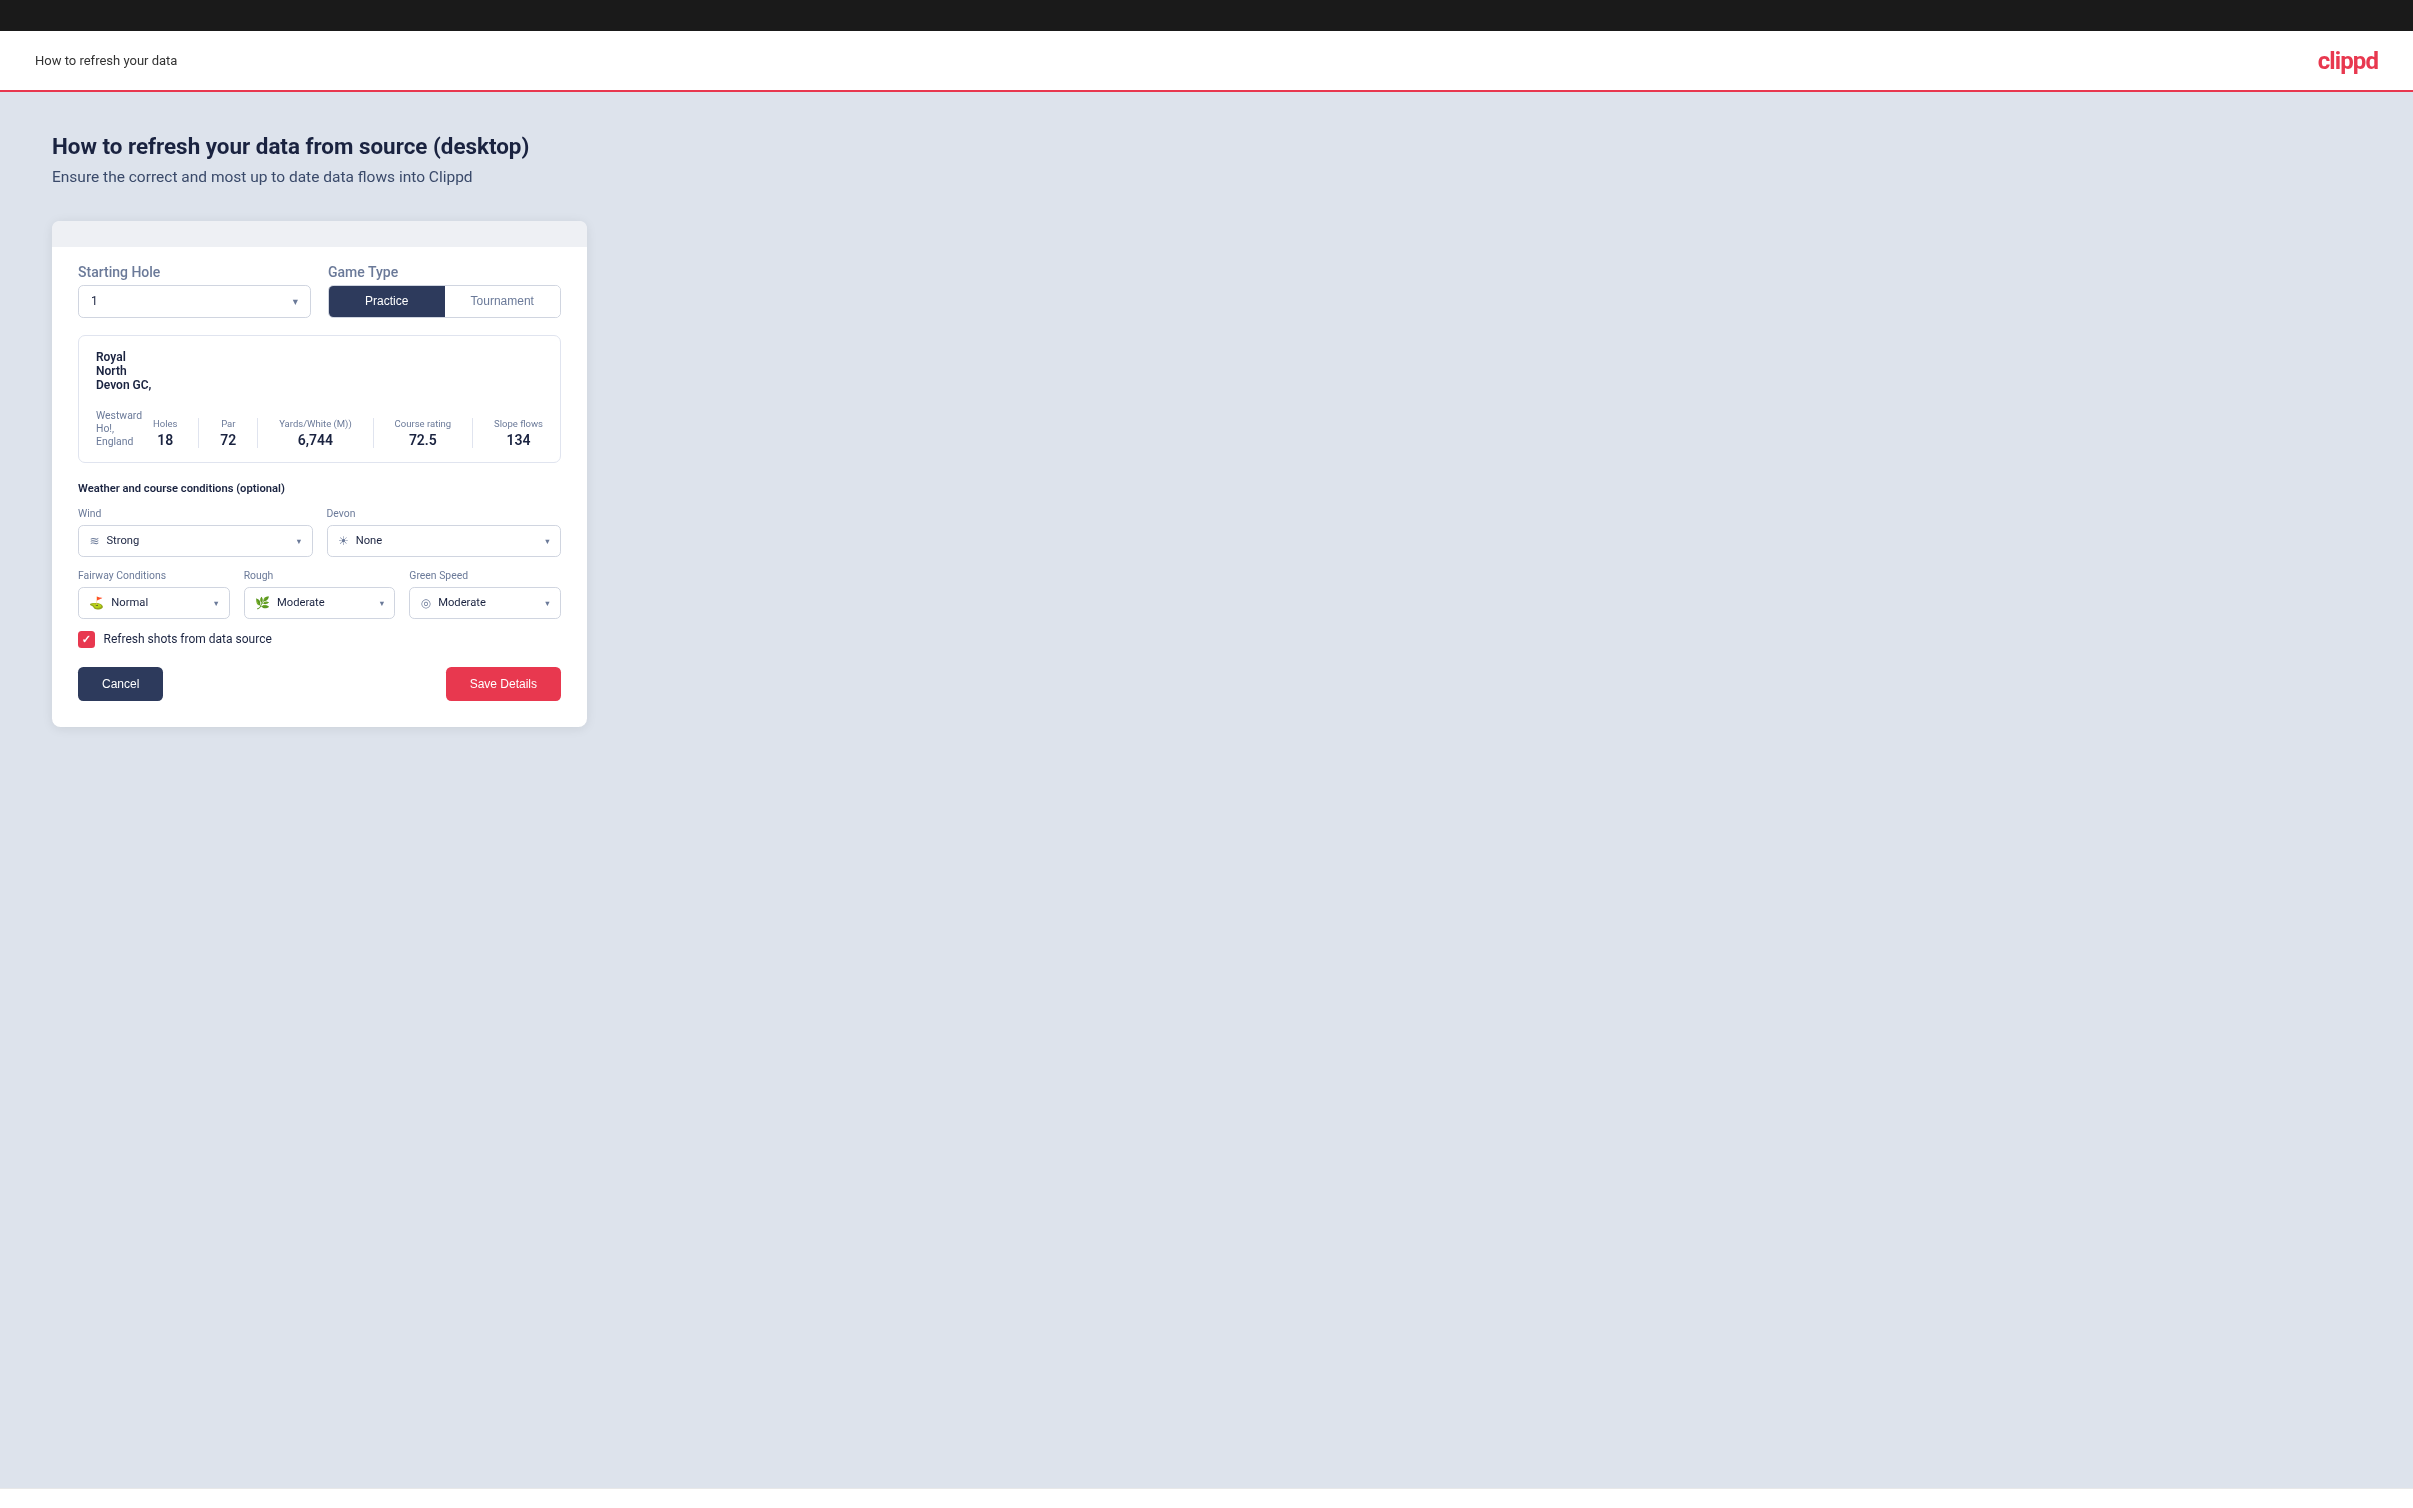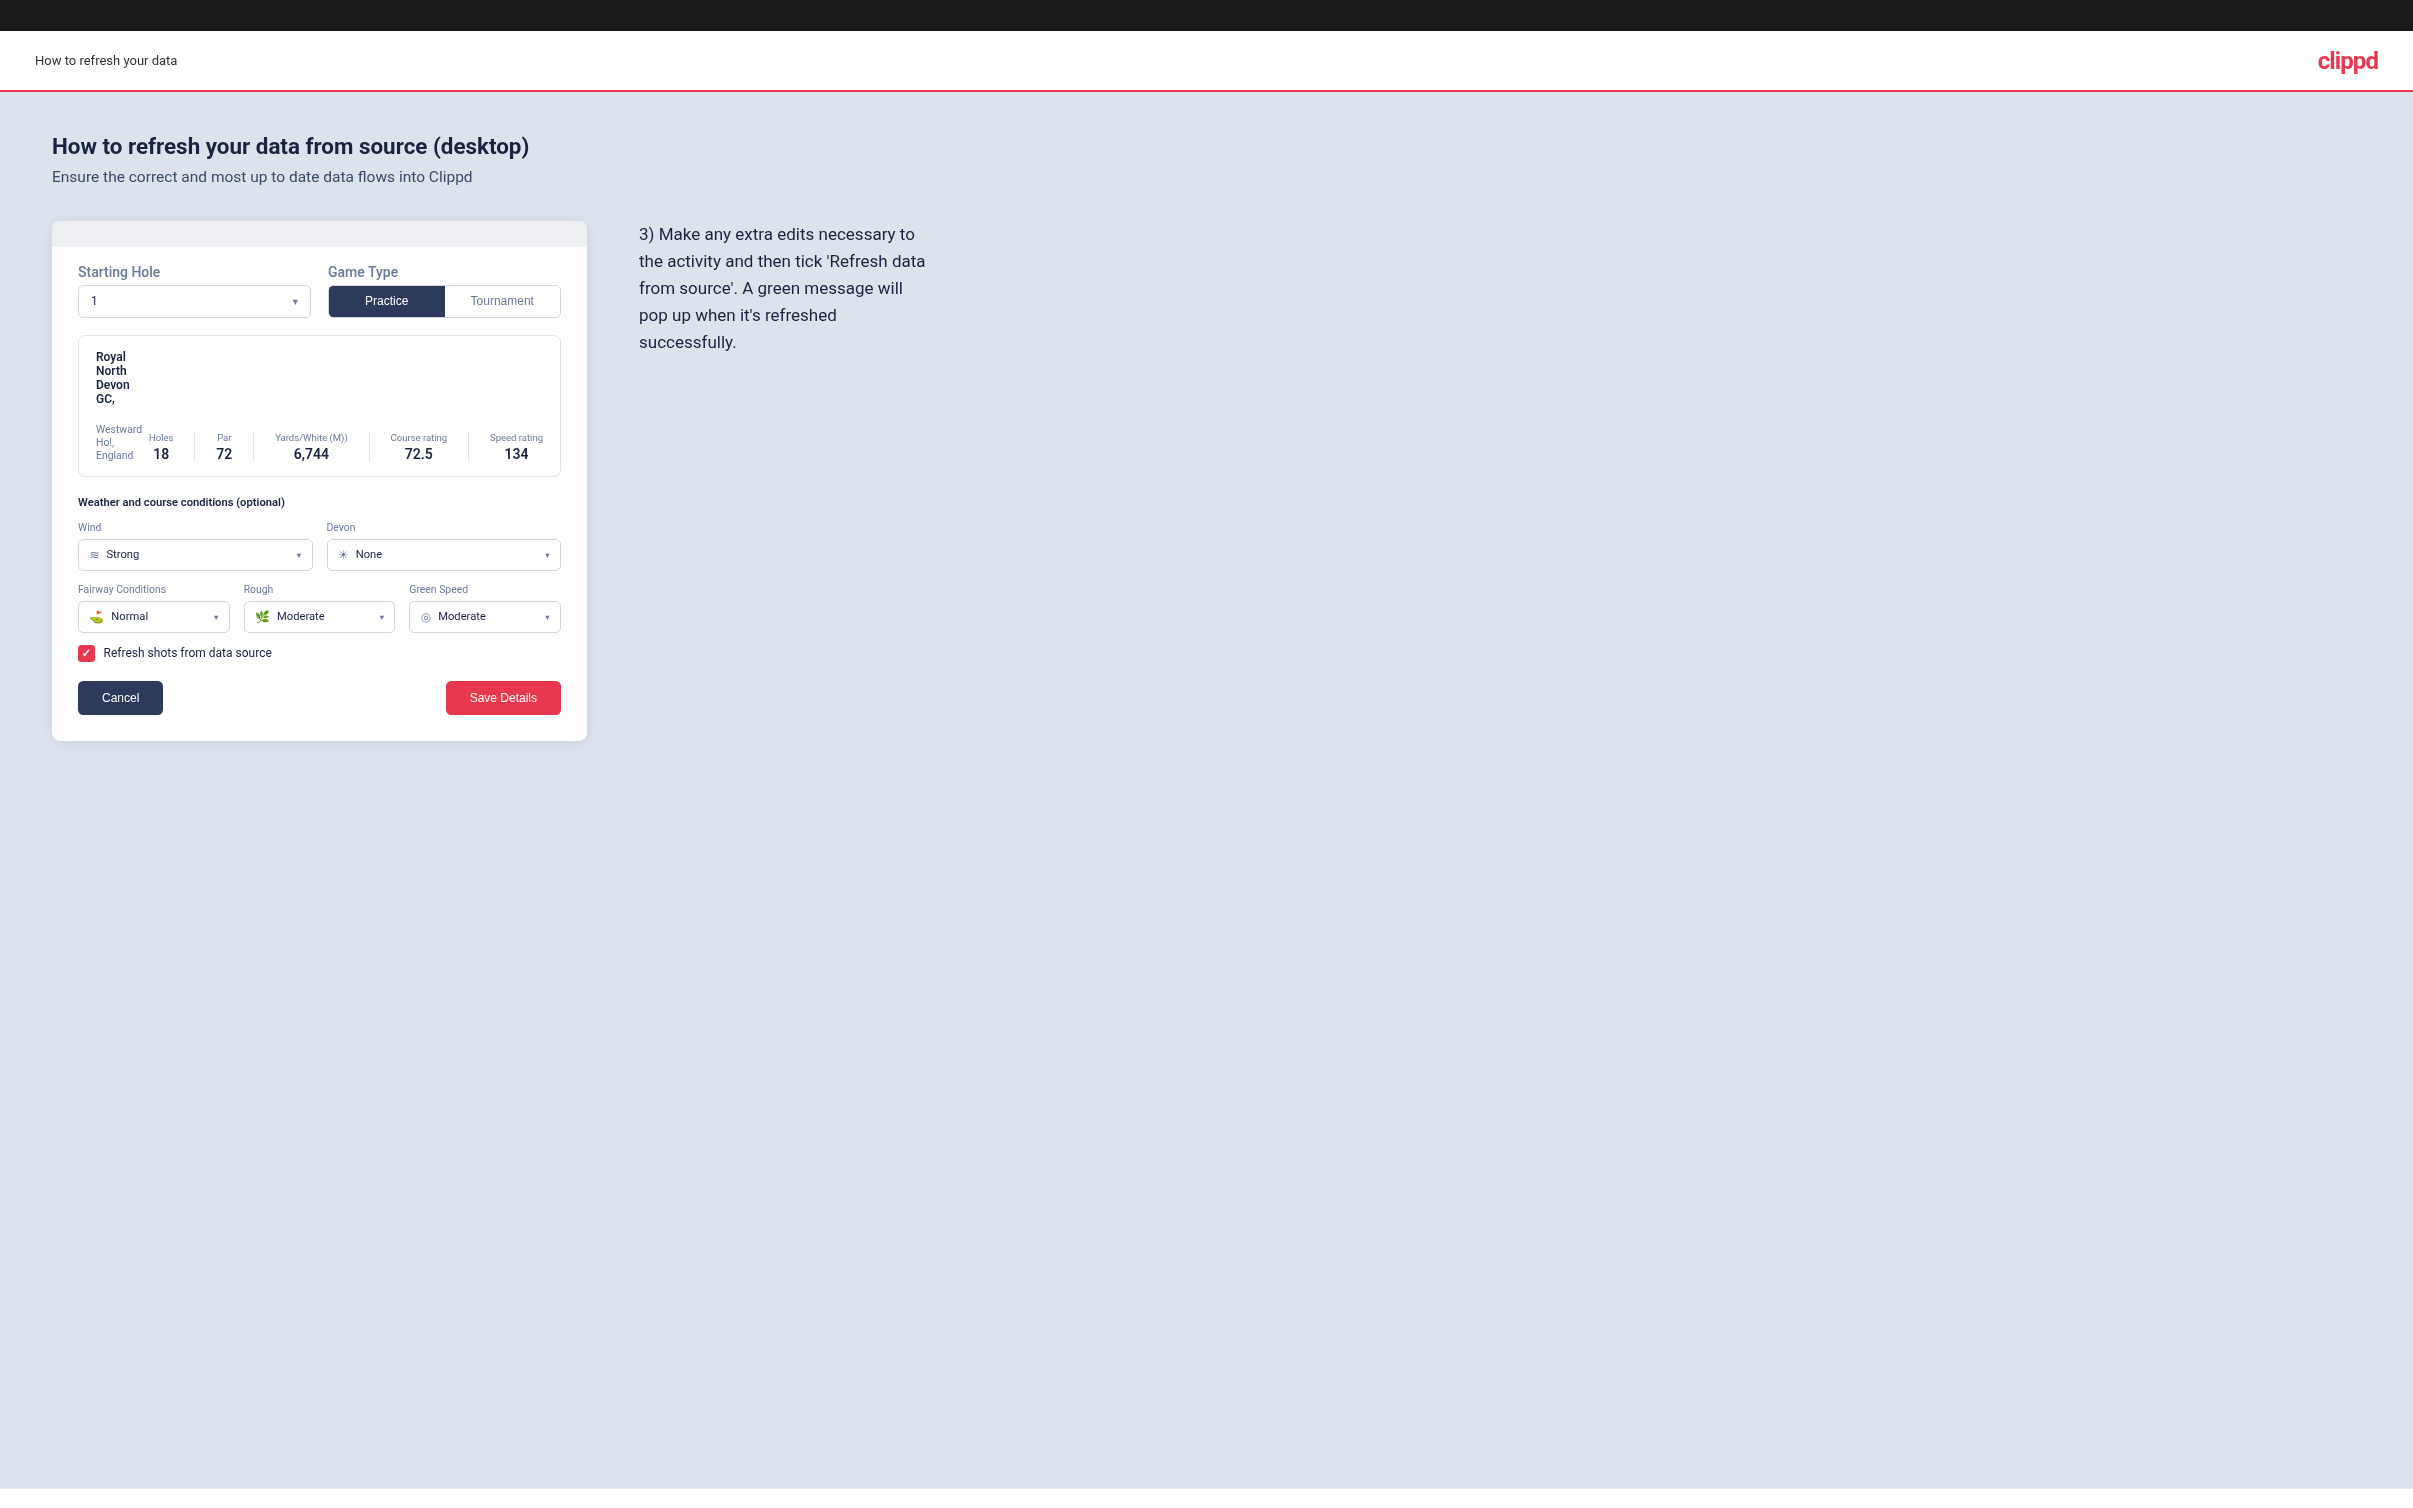--- a/index.html
+++ b/index.html
@@ -334,21 +334,21 @@
             <div class="stat-label">Yards/White (M))</div>
             <div class="stat-value">6,744</div>
           </div>
           <div class="divider-stat"></div>
           <div class="course-stat">
             <div class="stat-label">Course rating</div>
             <div class="stat-value">72.5</div>
           </div>
           <div class="divider-stat"></div>
           <div class="course-stat">
-            <div class="stat-label">Speed rating</div>
+            <div class="stat-label">Slope flows</div>
             <div class="stat-value">134</div>
           </div>
         </div>
       </div>
 
       <div class="section-title">Weather and course conditions (optional)</div>
 
       <div class="conditions-grid">
         <div class="condition-field">
           <label>Wind</label>
@@ -401,22 +401,19 @@
         </div>
         <span class="checkbox-label">Refresh shots from data source</span>
       </div>
 
       <div class="card-footer">
         <button class="btn-cancel">Cancel</button>
         <button class="btn-save">Save Details</button>
       </div>
     </div>
 
-    <div class="right-text">
-      <p>3) Make any extra edits necessary to the activity and then tick 'Refresh data from source'. A green message will pop up when it's refreshed successfully.</p>
-    </div>
   </div>
 </div>
 
 <div class="footer">
   <span class="footer-text">Copyright Clippd 2022</span>
 </div>
 
 
 </body></html>

